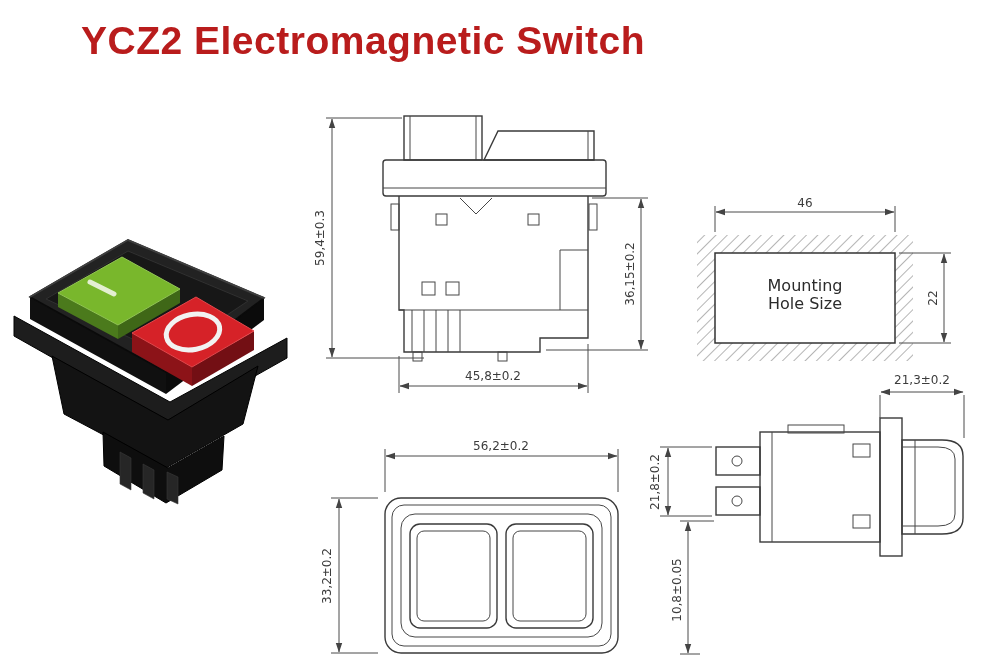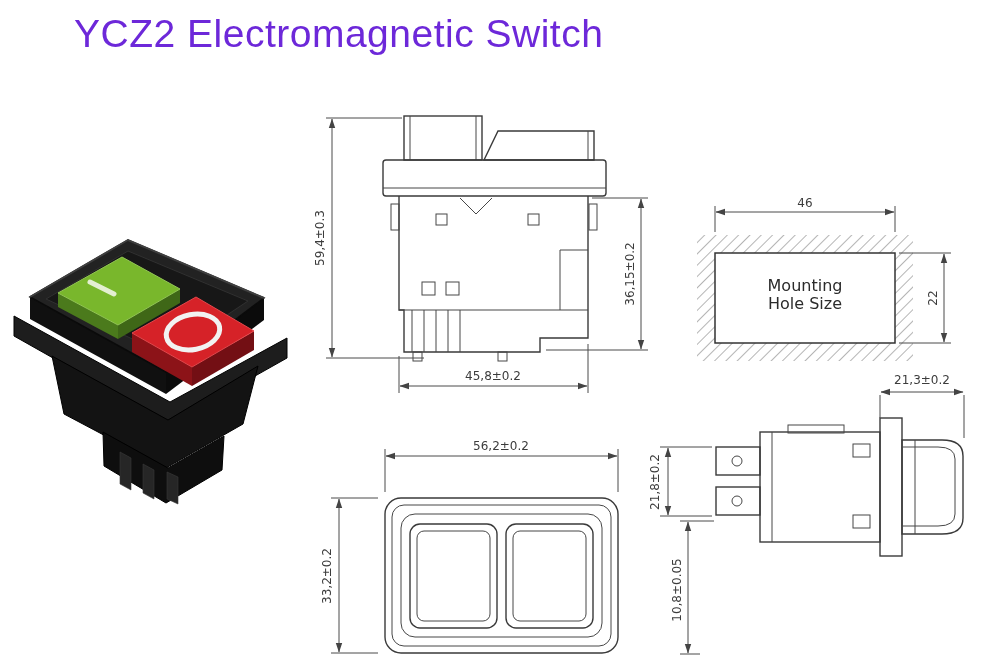--- a/index.html
+++ b/index.html
@@ -1,22 +1,22 @@
 <!DOCTYPE html>
 <html><head>
 <meta charset="utf-8">
 <style>
   html,body{margin:0;padding:0;}
   body{
     width:1000px;height:669px;background:#ffffff;position:relative;overflow:hidden;
     font-family:"Liberation Sans",sans-serif;
   }
   .page-title{
-    position:absolute;left:74px;top:12px;margin:0;
-    font-size:39px;font-weight:400;color:#6d28d9;letter-spacing:.5px;
+    position:absolute;left:74px;top:12px;margin:7px;
+    font-size:39px;font-weight:700;color:#b91c1c;letter-spacing:.5px;
     font-family:"Liberation Sans",sans-serif;
   }
   svg.scene{position:absolute;left:0;top:0;}
   .dim{font-family:"DejaVu Sans",sans-serif;font-size:12px;fill:#3c3c3c;}
   .hole-label{font-family:"DejaVu Sans",sans-serif;font-size:16px;fill:#2b2b2b;}
   .ln{stroke:#3a3a3a;stroke-width:1.4;fill:none;}
   .lnt{stroke:#474747;stroke-width:1;fill:none;}
   .dimln{stroke:#4a4a4a;stroke-width:1;fill:none;}
 </style>
 </head>

